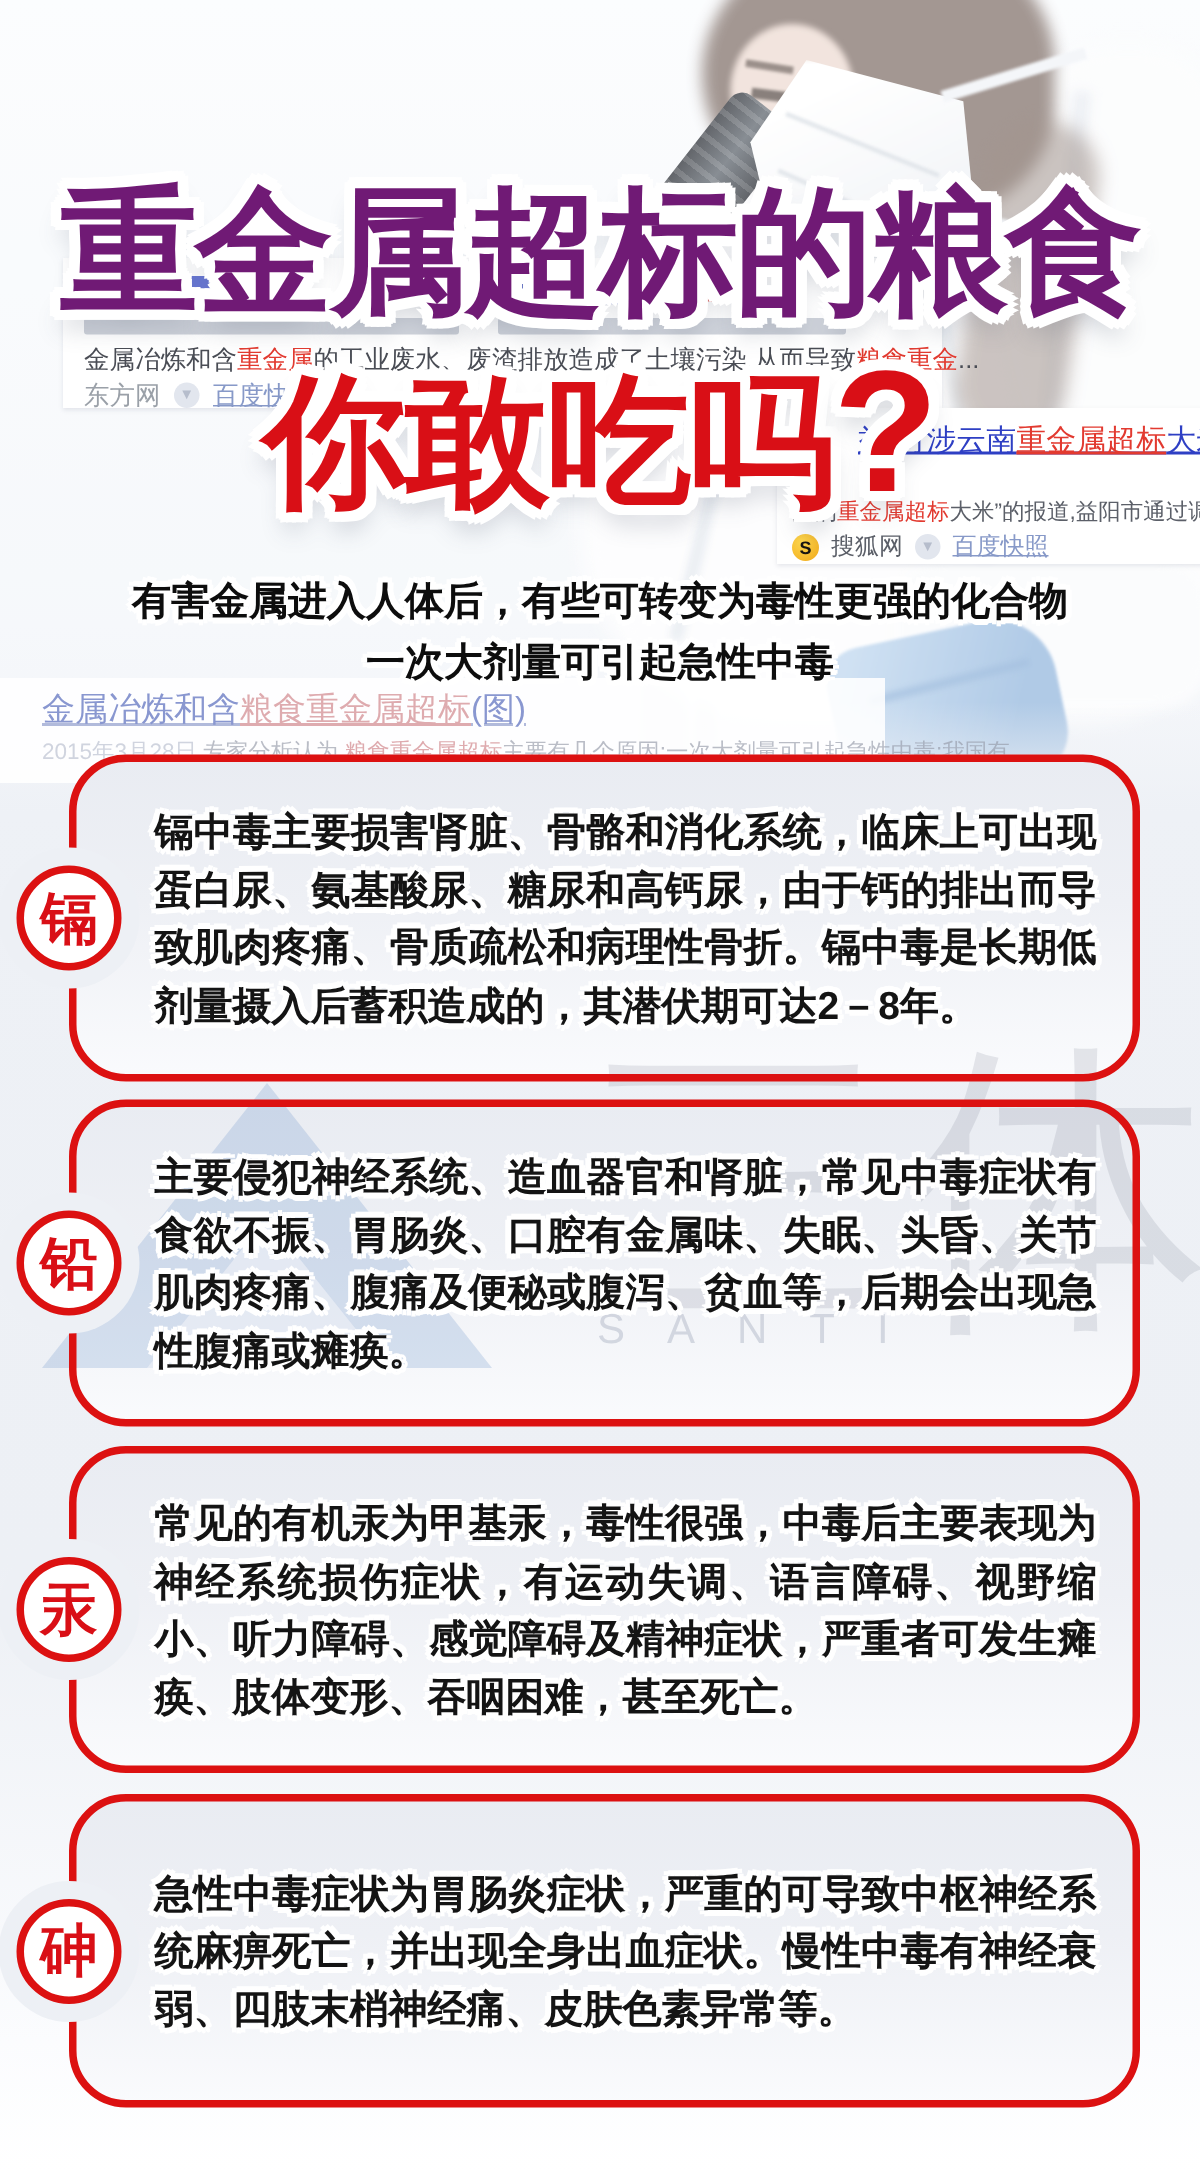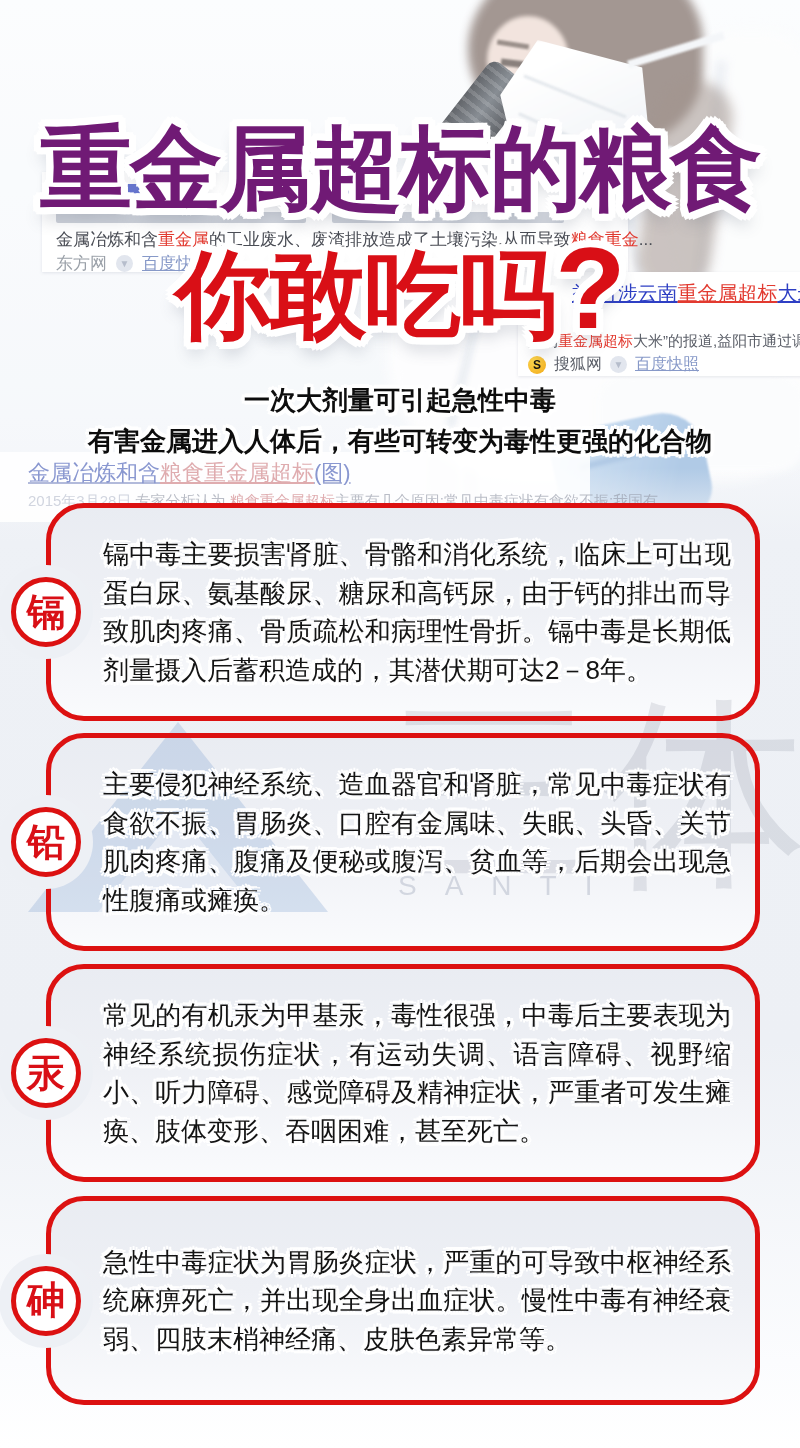--- a/index.html
+++ b/index.html
@@ -104,21 +104,21 @@
 
   
   .subtitle{position:absolute;left:0;top:380px;width:800px;text-align:center;z-index:4;
             font-size:26px;line-height:41px;font-weight:700;color:#0d0d0d;}
 
   
   .card-bg{position:absolute;left:46px;width:714px;border-radius:38px;z-index:3;
            background:linear-gradient(180deg,#e9ecf2 0%,#eef0f5 45%,#fafbfd 100%);}
   .card{position:absolute;left:46px;width:714px;border:5px solid #dc1111;border-radius:38px;z-index:6;
         box-sizing:border-box;display:flex;align-items:center;background:transparent;}
-  .card-text{margin-left:52px;margin-right:24px;font-size:26px;line-height:38.5px;font-weight:400;
+  .card-text{margin-left:52px;margin-right:24px;font-size:26px;line-height:38.5px;font-weight:700;
              color:#141414;text-align:justify;}
   .badge{position:absolute;left:-40px;top:50%;transform:translateY(-50%);width:60px;height:60px;
          background:#ffffff;border:5px solid #dc1111;border-radius:50%;z-index:7;
          box-shadow:0 0 0 12px #edf0f5;display:flex;align-items:center;justify-content:center;
          font-size:38px;font-weight:900;color:#d90f16;}
 </style>
 </head>
 <body>
 
 <div class="photo">
@@ -166,41 +166,41 @@
   <div class="sA-footer">
     <span>东方网</span>
     <span class="chev">▼</span>
     <span class="cache-link">百度快照</span>
   </div>
 </div>
 
 <div class="snippet sC">
   <div class="sC-in">
     <div class="sC-title"><span>金属冶炼和含</span><span class="sC-red">粮食重金属超标</span><span>(图)</span></div>
-    <div class="sC-body"><span class="sC-date">2015年3月28日 </span><span>专家分析认为,</span><span class="sC-red">粮食重金属超标</span><span>主要有几个原因:常见中毒症状有食欲不振;我国有</span></div>
+    <div class="sC-body"><span class="sC-date">2015年3月28日 </span><span>专家分析认为,</span><span class="sC-red">粮食重金属超标</span><span>主要有几个原因:一次大剂量可引起急性中毒;我国有</span></div>
   </div>
 </div>
 
 <div class="snippet sB">
   <div class="sB-title"><span>益</span><span>.对涉云南</span><span class="red-hl">重金属超标</span><span>大米</span></div>
   <div class="sB-l2"><span>阳的</span><span class="red-hl">重金属超标</span><span>大米”的报道,益阳市通过调查</span></div>
   <div class="sB-footer">
     <span class="sohu-ic">S</span>
     <span>搜狐网</span>
     <span class="chev">▼</span>
     <span class="cache-link">百度快照</span>
   </div>
 </div>
 
 <div class="title1 ow-lg">重金属超标的粮食</div>
 <div class="title2 ow-lg"><span>你敢吃吗</span><span class="qmark">?</span></div>
 
 <div class="subtitle">
+  <div class="ow-md">有害金属进入人体后，有些可转变为毒性更强的化合物</div>
   <div class="ow-md">一次大剂量可引起急性中毒</div>
-  <div class="ow-md">有害金属进入人体后，有些可转变为毒性更强的化合物</div>
 </div>
 
 <div class="card-bg" style="top:503px;height:218px;"></div>
 <div class="card-bg" style="top:733px;height:218px;"></div>
 <div class="card-bg" style="top:964px;height:218px;"></div>
 <div class="card-bg" style="top:1196px;height:209px;"></div>
 
 <div class="card" style="top:503px;height:218px;">
   <div class="badge">镉</div>
   <div class="card-text ow-md">镉中毒主要损害肾脏、骨骼和消化系统，临床上可出现蛋白尿、氨基酸尿、糖尿和高钙尿，由于钙的排出而导致肌肉疼痛、骨质疏松和病理性骨折。镉中毒是长期低剂量摄入后蓄积造成的，其潜伏期可达2－8年。</div>

